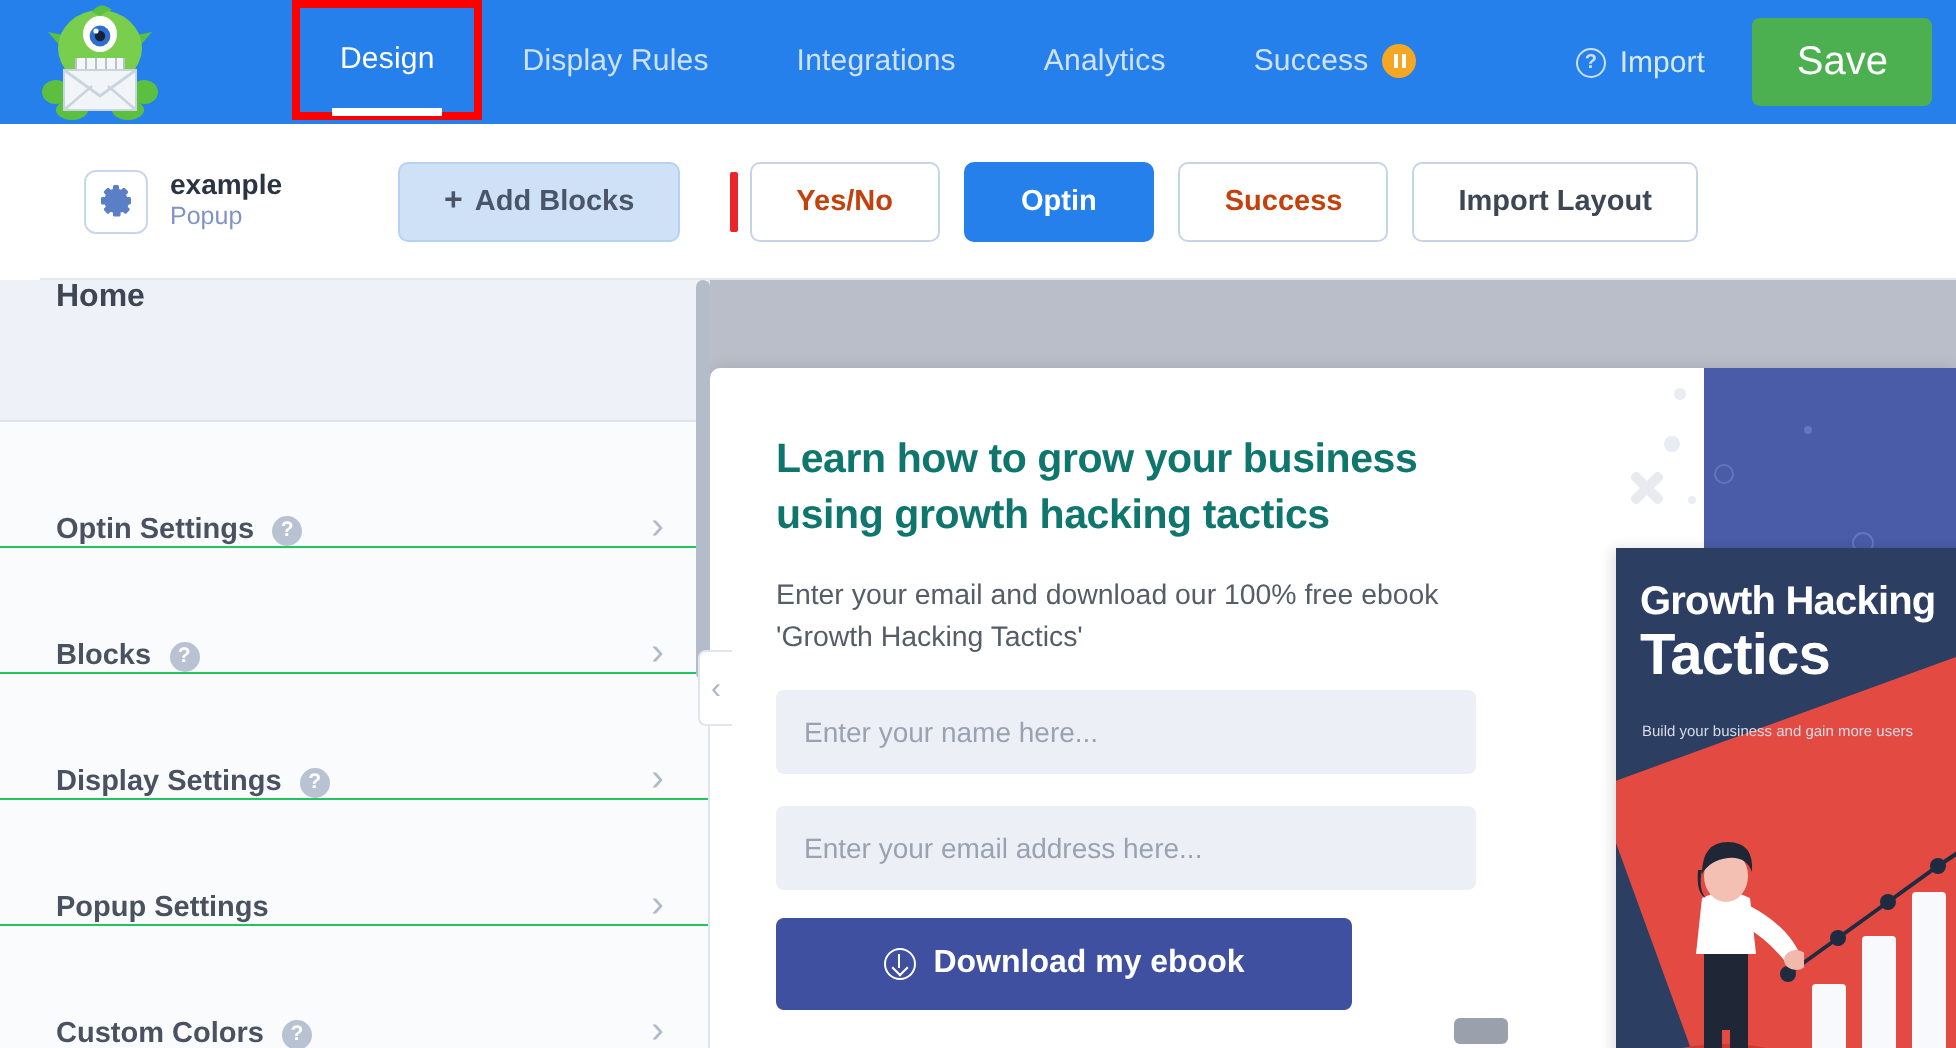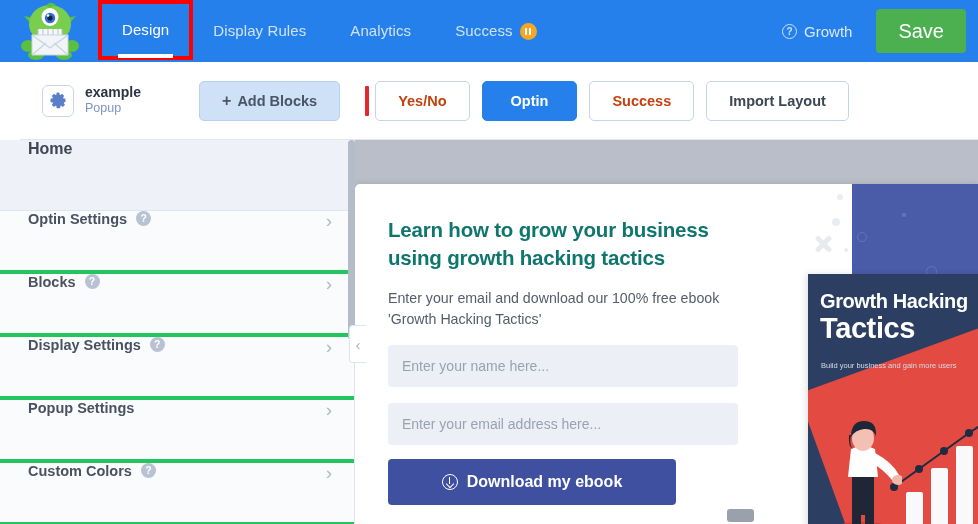--- a/index.html
+++ b/index.html
@@ -8,21 +8,21 @@
     overflow: hidden;
     font-family: "Liberation Sans", sans-serif;
     background: #ffffff;
   }
   #app { position: relative; width: 978px; height: 524px; }
 
   
   .topnav {
     position: absolute; left: 0; top: 0; width: 978px; height: 62px;
     background: #2680eb;
-    display: flex; align-items: center;
+    display: flex; align-items: center; gap: 48px;
   }
   .logo-wrap {
     width: 100px; height: 62px; display: flex; align-items: center;
     justify-content: center; flex: 0 0 100px;
   }
   .monster { position: relative; width: 62px; height: 58px; }
   .nav-tabs { display: flex; align-items: center; height: 62px; flex: 1 1 auto; }
   .nav-tab {
     position: relative;
     color: #cfe2fa; font-size: 15px; letter-spacing: .1px;
@@ -98,22 +98,22 @@
     position: absolute; left: 0; top: 140px; width: 355px; height: 384px;
     background: #fafbfd; border-right: 1px solid #dfe4ee;
     overflow: hidden;
   }
   .side-home {
     height: 71px; display: flex; align-items: flex-start; padding-left: 28px;
     background: #eef1f7; border-bottom: 1px solid #dfe4ee;
     font-size: 16px; font-weight: bold; color: #3d4654;
   }
   .side-item {
-    height: 63px; display: flex; align-items: flex-start; padding: 0 22px 0 28px;
-    border-bottom: 4px solid #22c55e; cursor: pointer; background: #fafbfd;
+    height: 63px; display: flex; align-items: flex-end; padding: 0 22px 0 28px;
+    border-bottom: 1px solid #22c55e; cursor: pointer; background: #fafbfd;
   }
   .side-label { font-size: 14.5px; font-weight: bold; color: #4a5160; }
   .help-dot {
     width: 15px; height: 15px; border-radius: 50%; background: #b9c2d2;
     color: #fff; font-size: 10.5px; font-weight: bold; line-height: 15px;
     text-align: center; margin-left: 9px; flex: 0 0 15px;
   }
   .side-chev { margin-left: auto; color: #b0bac9; font-size: 19px; line-height: 1; }
 
   .side-scrollbar {
@@ -248,38 +248,41 @@
         <path d="M13 53 L27 41 M49 53 L35 41" fill="none" stroke="#c9d4df" stroke-width="1.2"></path>
       </svg>
     </div>
 
     <div class="nav-tabs">
       <div class="nav-tab active highlight-box">
         <span>Design</span>
       </div>
       <div class="nav-tab">
         <span>Display Rules</span>
+      </div>
+      <div class="nav-tab">
+        <span>Integrations</span>
       </div>
       <div class="nav-tab">
         <span>Analytics</span>
       </div>
       <div class="nav-tab">
         <span>Success</span><span class="publish-badge">
             <span class="pause-bars">
               <i></i>
               <i></i>
             </span>
           </span>
       </div>
     </div>
 
     <div class="nav-right">
       <div class="support-link">
         <span class="q-circle">?</span>
-        <span>Growth</span>
+        <span>Import</span>
       </div>
       <button class="save-btn">Save</button>
     </div>
   </div>
 
   <div class="toolbar">
     <div class="camp-info">
       <span class="gear-box">
         <svg width="17" height="17" viewBox="0 0 20 20">
           <path fill="#5b7fc7" d="M10 6.4a3.6 3.6 0 100 7.2 3.6 3.6 0 000-7.2zm0 5.4a1.8 1.8 0 110-3.6 1.8 1.8 0 010 3.6z"></path>

